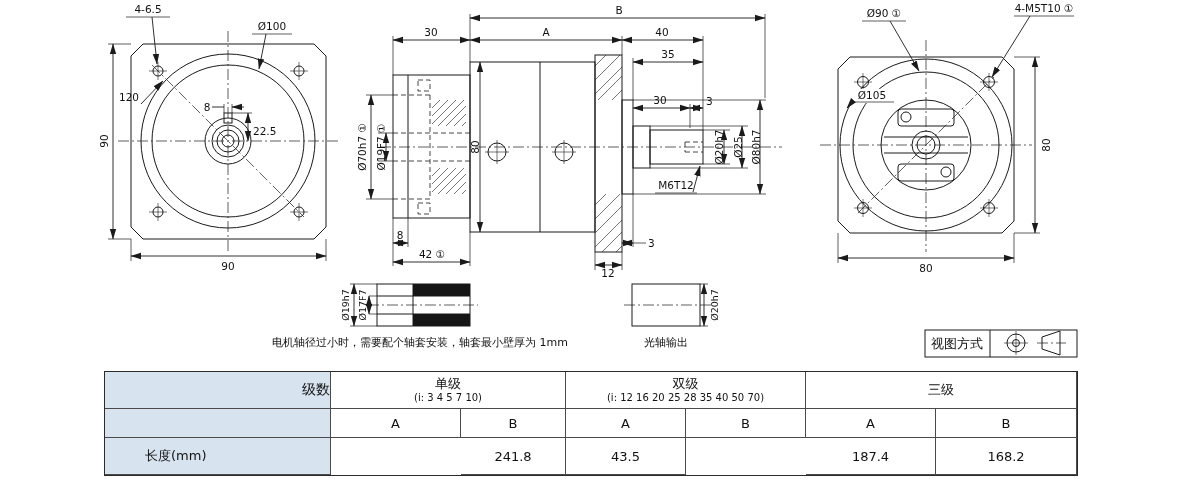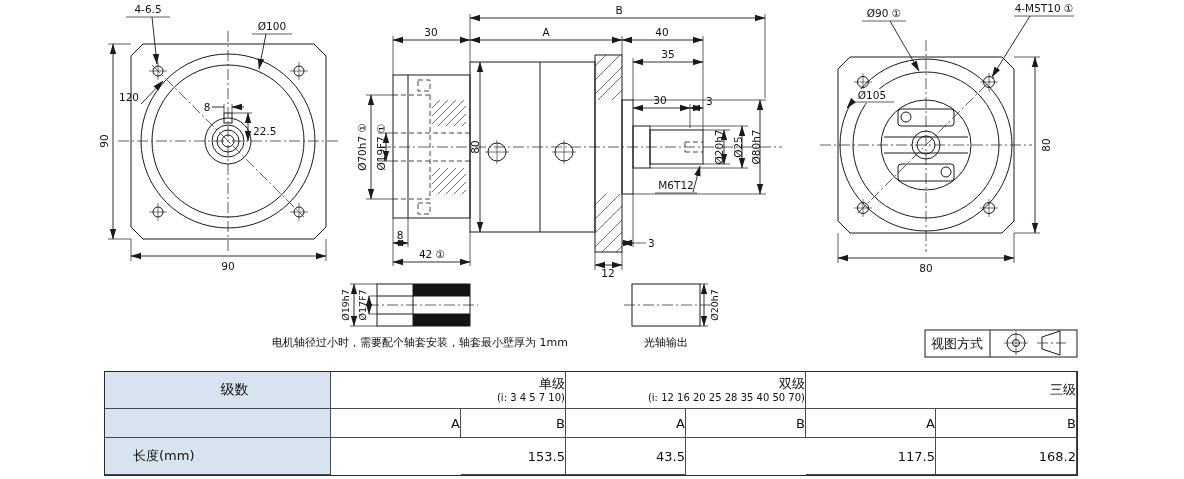--- a/index.html
+++ b/index.html
@@ -14,24 +14,24 @@
   .ext{stroke:#1a1a1a;stroke-width:.7;fill:none}
   .fb{fill:#151515;stroke:none}
   text{font-family:"DejaVu Sans","Liberation Sans",sans-serif;font-size:10.5px;fill:#111}
   .big{font-size:13px}
   
   #spec-table{position:absolute;left:104px;top:371px;display:grid;
     grid-template-columns:226px 130px 105px 120px 120px 130px 141px;
     grid-template-rows:37px 29px 37px;
     border:1.5px solid #2b2b2b;background:#fff;color:#111;box-sizing:content-box;}
   .cell{border-right:1px solid #4a4a4a;border-bottom:1px solid #4a4a4a;
-    display:flex;flex-direction:column;align-items:flex-end;justify-content:center;box-sizing:border-box;}
+    display:flex;flex-direction:column;align-items:center;justify-content:center;box-sizing:border-box;}
   .head{background:#d7e4f0}
-  .stage{align-items:center;padding-left:34px;font-size:14px}
-  .len{align-items:flex-start;padding-left:28px;font-size:13px}
+  .stage{align-items:flex-end;padding-left:34px;font-size:14px}
+  .len{align-items:flex-start;padding-left:40px;font-size:13px}
   .gname{font-size:13px;line-height:1.25}
   .gratio{font-size:10px;line-height:1.2;white-space:nowrap}
   .ab,.val{font-size:13px}
 </style>
 </head>
 <body>
 
 <div id="canvas">
 
 <svg width="1184" height="368" viewBox="0 0 1184 368">
@@ -245,19 +245,19 @@
   </div>
 
   <div class="cell ab" style="grid-area:2/2/3/3">A</div>
   <div class="cell ab" style="grid-area:2/3/3/4">B</div>
   <div class="cell ab" style="grid-area:2/4/3/5">A</div>
   <div class="cell ab" style="grid-area:2/5/3/6">B</div>
   <div class="cell ab" style="grid-area:2/6/3/7">A</div>
   <div class="cell ab" style="grid-area:2/7/3/8">B</div>
 
   <div class="cell head len" style="grid-area:3/1/4/2">长度(mm)</div>
-  <div class="cell val" style="grid-area:3/3/4/4">153.5</div>
+  <div class="cell val" style="grid-area:3/3/4/4">241.8</div>
   <div class="cell val" style="grid-area:3/4/4/5">43.5</div>
-  <div class="cell val" style="grid-area:3/6/4/7">117.5</div>
+  <div class="cell val" style="grid-area:3/6/4/7">187.4</div>
   <div class="cell val" style="grid-area:3/7/4/8">168.2</div>
 </div>
 
 </div>
 
 </body></html>

